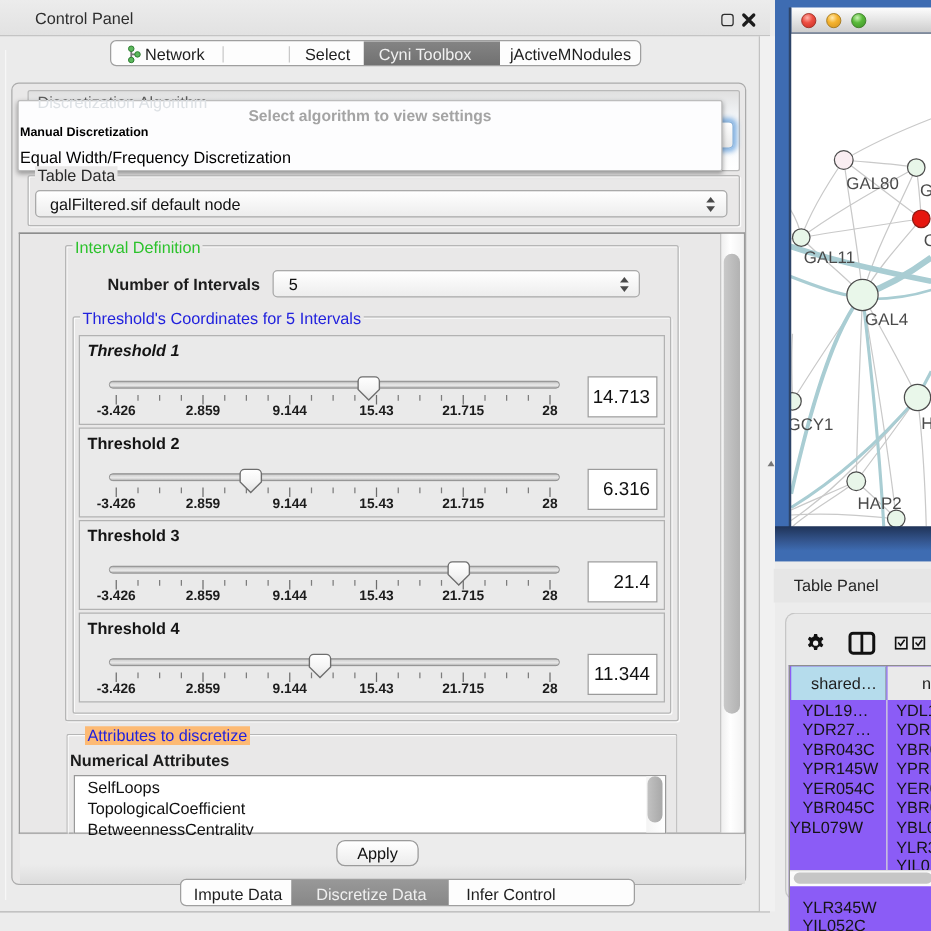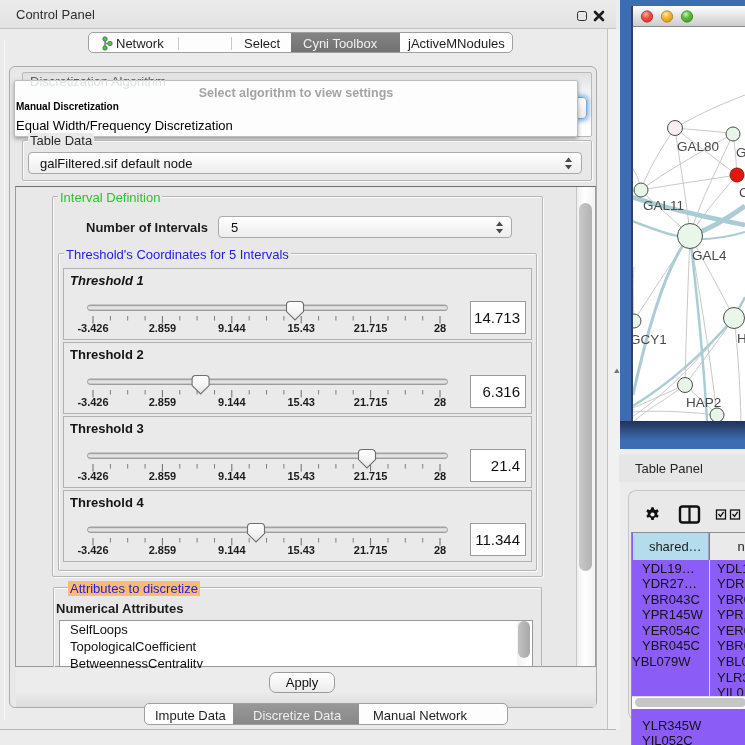--- a/index.html
+++ b/index.html
@@ -8,21 +8,21 @@
 #app { position:relative; width:745px; height:745px; }
 .abs { position:absolute; }
 </style>
 </head>
 <body>
 <div id="app">
 
 <div class="abs" id="leftwin" style="left:0;top:0;width:616px;height:730px;background:#ebebeb;border-bottom:1px solid #b5b5b5;"></div>
 <div class="abs" style="left:4px;top:40px;width:1px;height:680px;background:#f7f7f7;"></div>
 <div class="abs" id="titlebar" style="left:0;top:0;width:616px;height:29px;background:linear-gradient(#ececec,#e2e2e2);border-bottom:1px solid #c4c4c4;"></div>
-<div class="abs" style="left:16px;top:7px;font-size:13px;color:#2e2e2e;">Control Panel</div>
+<div class="abs" style="left:28px;top:7px;font-size:13px;color:#2e2e2e;">Control Panel</div>
 
 <div class="abs" style="left:577px;top:11px;width:10px;height:10px;border:1.6px solid #2c2c2c;border-radius:2.5px;"></div>
 <svg class="abs" style="left:593px;top:10px;" width="12" height="12" viewBox="0 0 12 12">
       <path d="M2 2 L10 10 M10 2 L2 10" stroke="#1c1c1c" stroke-width="2.6" stroke-linecap="round"></path>
     </svg>
 
 <div class="abs" style="left:607px;top:29px;width:1px;height:700px;background:#c2c2c2;"></div>
 <div class="abs" style="left:608px;top:29px;width:12px;height:700px;background:#f1f1f1;"></div>
 <svg class="abs" style="left:613px;top:367px;" width="8" height="8" viewBox="0 0 8 8">
       <path d="M1 6 L4 1.5 L6.5 6 Z" fill="#777"></path>
@@ -296,21 +296,21 @@
 <div class="abs" style="left:517px;top:621px;width:15px;height:45px;background:linear-gradient(90deg,#f4f4f4,#ffffff);"></div>
 <div class="abs" style="left:518px;top:621px;width:12px;height:37px;background:linear-gradient(90deg,#c2c2c2,#a8a8a8);border-radius:6px;"></div>
 
 <div class="abs" style="left:16px;top:668px;width:580px;height:39px;background:linear-gradient(#ececec 60%,#dcdcdc);"></div>
 <div class="abs" style="left:269px;top:672px;width:66px;height:21px;background:linear-gradient(#ffffff,#ececec);border:1px solid #9b9b9b;border-radius:7px;text-align:center;font-size:13px;color:#111;padding-top:2px;">Apply</div>
 
 <div class="abs" style="left:144px;top:703px;width:364px;height:22px;background:#fdfdfd;border:1px solid #9f9f9f;border-radius:5px;overflow:hidden;">
   <div class="abs" style="left:88px;top:0;width:126px;height:22px;background:linear-gradient(#989898,#868686);"></div>
   <div class="abs" style="left:10px;top:4px;font-size:13px;color:#1e1e1e;">Impute Data</div>
   <div class="abs" style="left:108px;top:4px;font-size:13px;color:#efefef;">Discretize Data</div>
-  <div class="abs" style="left:228px;top:4px;font-size:13px;color:#1e1e1e;">Manual Network</div>
+  <div class="abs" style="left:228px;top:4px;font-size:13px;color:#1e1e1e;">Infer Control</div>
 </div>
 
 <div class="abs" style="left:620px;top:0;width:125px;height:449px;background:#3e6cb2;"></div>
 
 <div class="abs" style="left:632px;top:6px;width:113px;height:21px;background:linear-gradient(#fdfdfd,#cdcdcd);border-bottom:1px solid #8a8a8a;border-left:1px solid #5a729c;"></div>
 <svg class="abs" style="left:640px;top:10px;" width="60" height="13" viewBox="0 0 60 13">
 <defs>
 <radialGradient id="tlr" cx="0.4" cy="0.3" r="0.9">
           <stop offset="0" stop-color="#ffb3ac"></stop>
           <stop offset="0.4" stop-color="#ee4f43"></stop>

